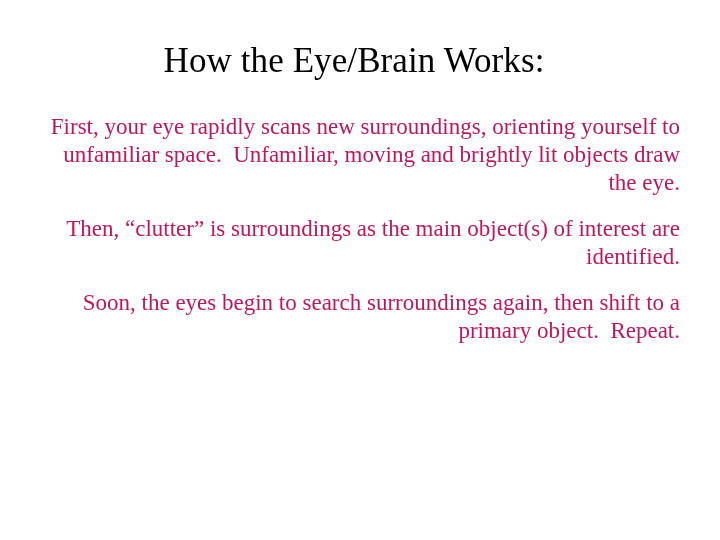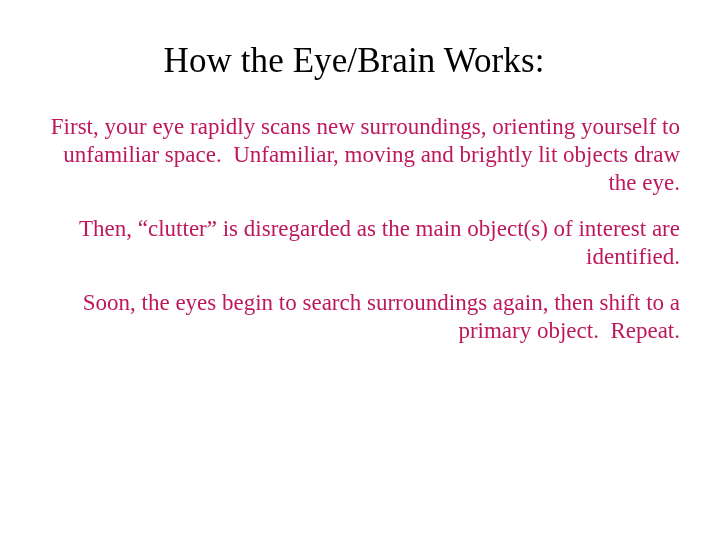--- a/index.html
+++ b/index.html
@@ -55,17 +55,17 @@
 </style>
 </head>
 <body>
 
 <div class="slide">
 
   <h1 class="slide-title">How the Eye/Brain Works:</h1>
 
   <div class="body-block">
     <p class="para">First, your eye rapidly scans new surroundings, orienting yourself to unfamiliar space.  Unfamiliar, moving and brightly lit objects draw the eye.</p>
-    <p class="para">Then, “clutter” is disregarded as the main object(s) of interest are identified.</p>
+    <p class="para">Then, “clutter” is surroundings as the main object(s) of interest are identified.</p>
     <p class="para">Soon, the eyes begin to search surroundings again, then shift to a primary object.  Repeat.</p>
   </div>
 
 </div>
 
 </body></html>

